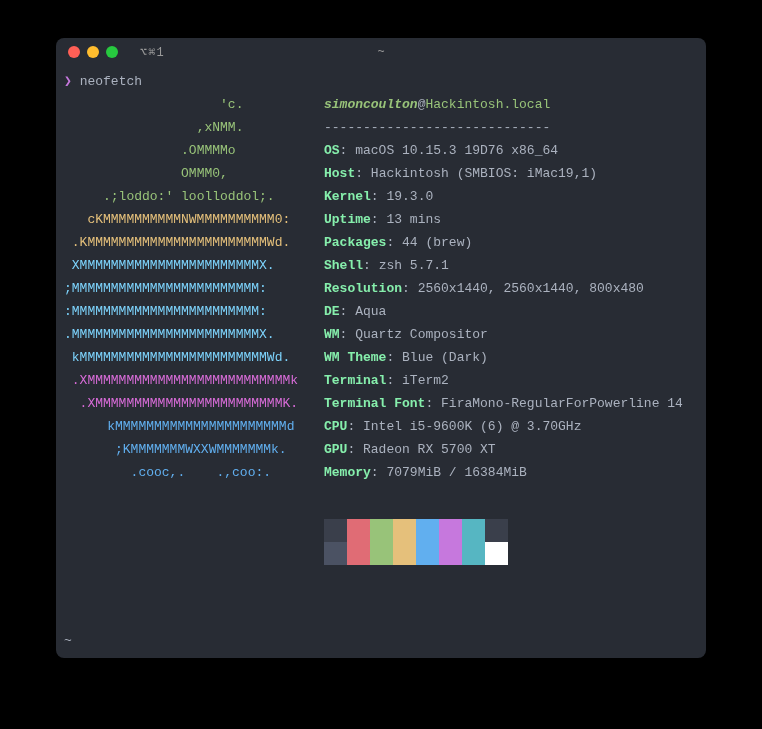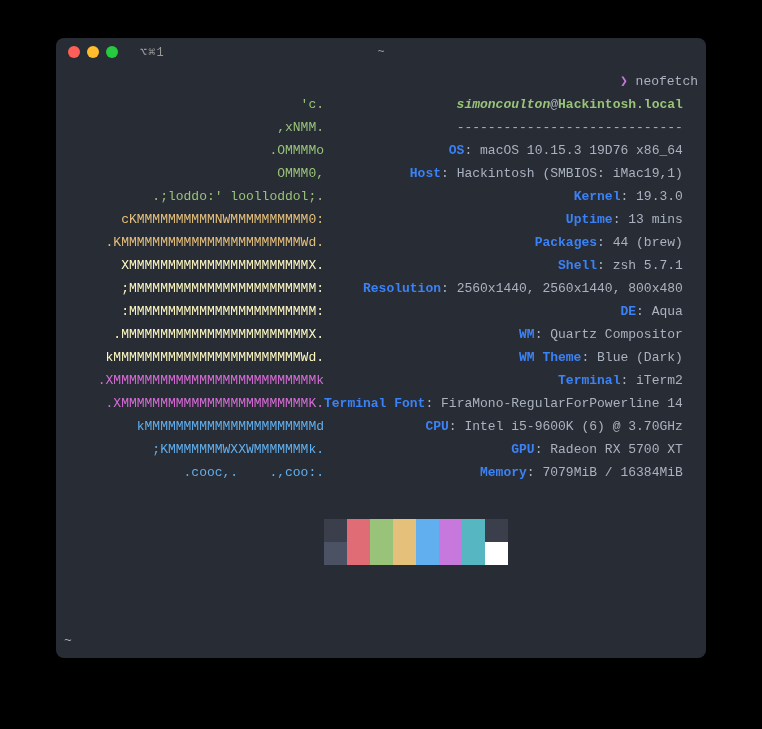--- a/index.html
+++ b/index.html
@@ -55,45 +55,44 @@
       transform: translateX(-50%);
       color: #999;
       font-size: 12px;
     }
     .terminal-content {
       flex: 1;
       padding: 4px 8px 20px 8px;
       color: #abb2bf;
       line-height: 1.77;
       position: relative;
-      text-align: right;
     }
     .cmdline { white-space: pre; }
     .prompt { color: #c678dd; font-weight: bold; }
     .cmd { color: #abb2bf; }
     .body-row {
       display: flex;
       align-items: flex-start;
     }
     .logo {
       white-space: pre;
       width: 260px;
       flex-shrink: 0;
     }
     .logo .g { color: #98c379; }
     .logo .y { color: #e5c07b; margin-top: 17px; }
-    .logo .r { color: #fef9c3; }
+    .logo .r { color: #7dd3fc; }
     .logo .p { color: #d86cd8; margin-top: 12px; }
     .logo .b { color: #61afef; margin-left: 12px; }
     .info { white-space: pre; }
     .user { color: #98c379; font-weight: bold; font-style: italic; }
     .at { color: #abb2bf; }
-    .host { color: #98c379; font-weight: bold; }
+    .host { color: #98c379; font-weight: normal; }
     .dash { color: #abb2bf; }
-    .label { color: #3b82f6; font-weight: bold; }
+    .label { color: #86efac; font-weight: bold; }
     .colon, .val { color: #abb2bf; }
     .swatches {
       display: flex;
       flex-direction: column;
       margin-top: 35px;
     }
     .swatch-row { display: flex; }
     .swatch { width: 23px; height: 23px; }
     .footer {
       position: absolute;

